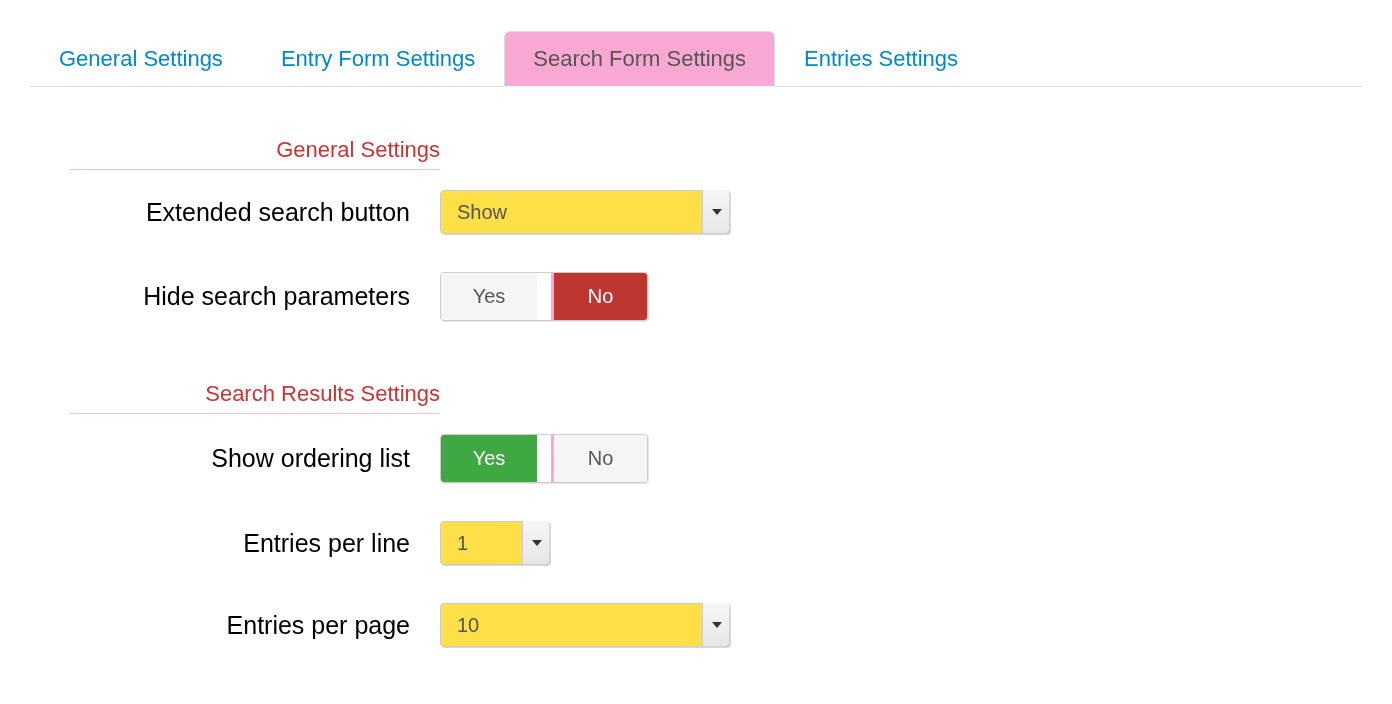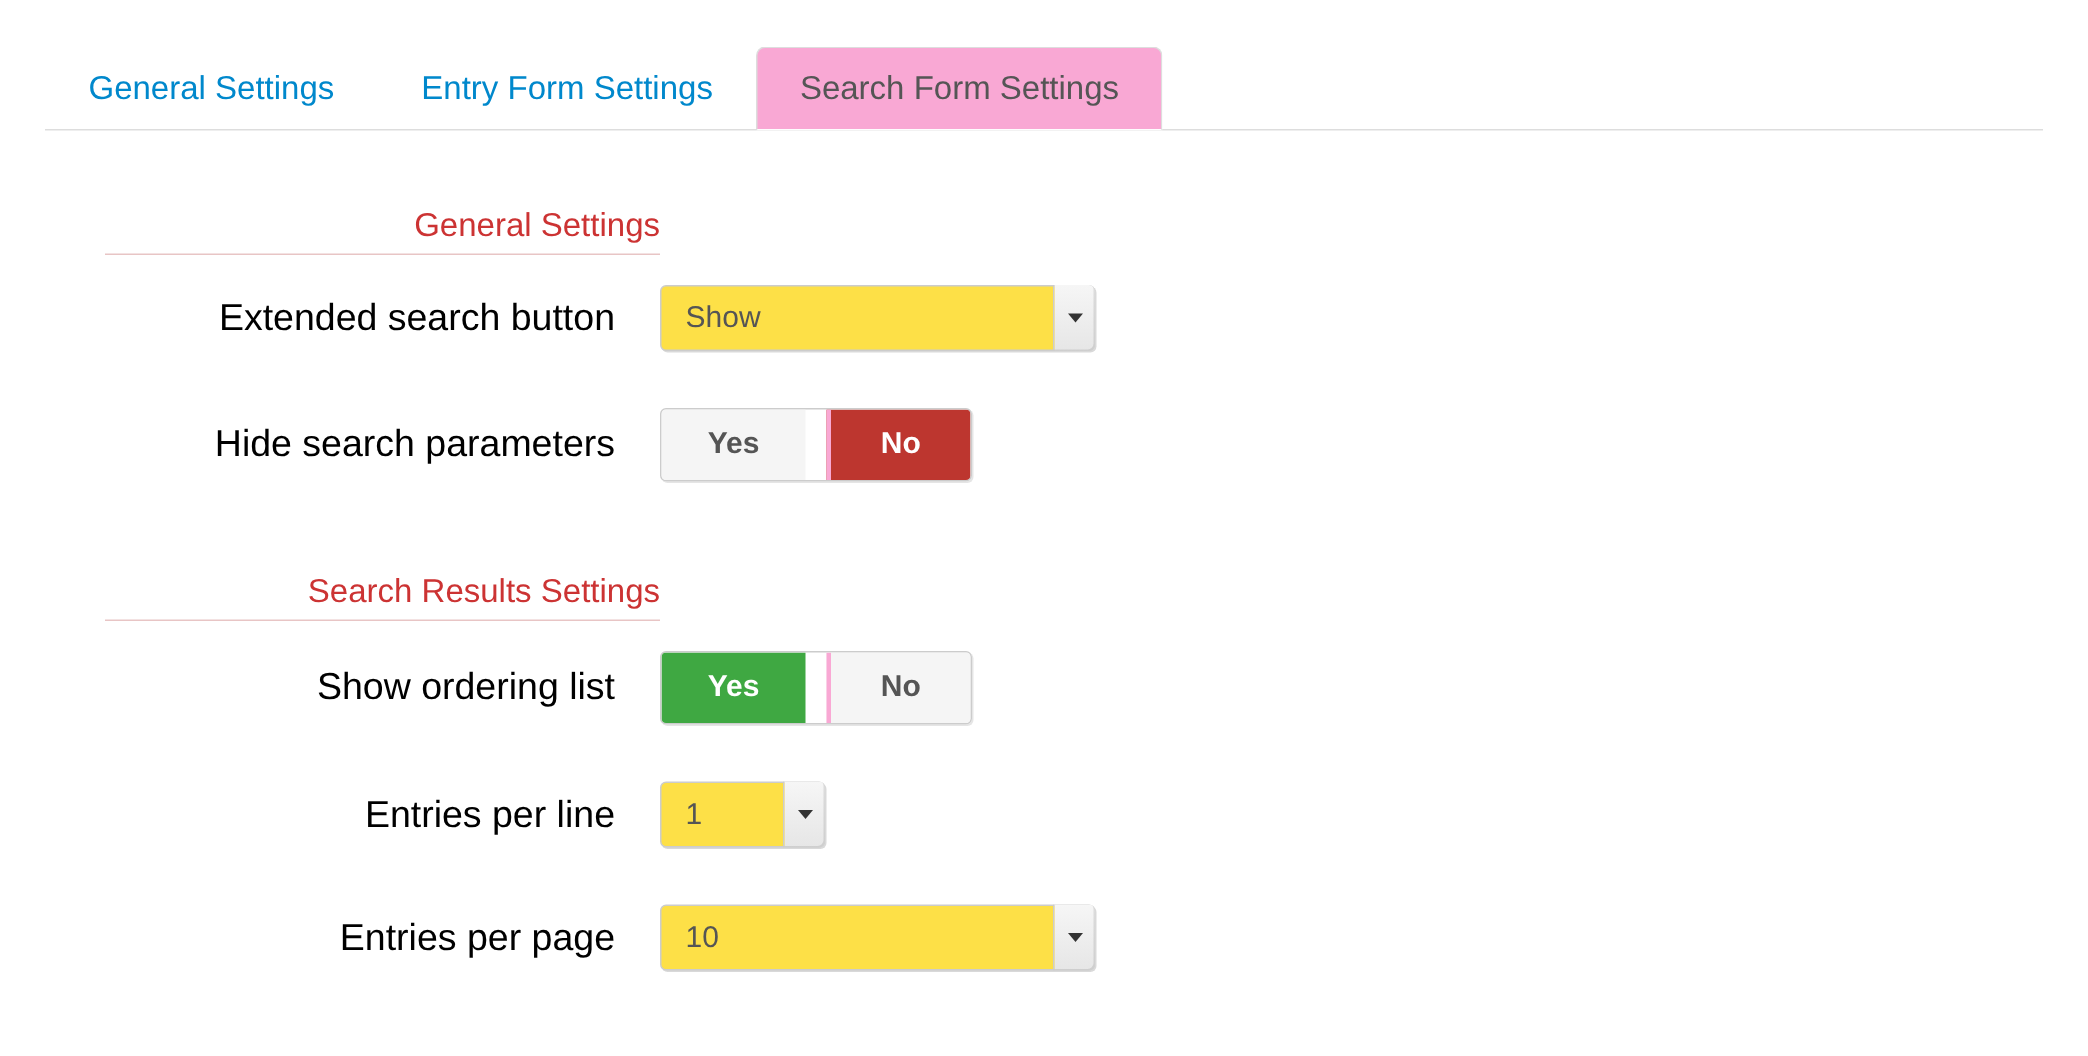--- a/index.html
+++ b/index.html
@@ -112,39 +112,39 @@
       box-shadow: 1px 1px 0 rgba(0,0,0,0.1);
     }
     .seg-btn {
       padding: 12px 26px;
       font-size: 20px;
       border: none;
       background: #f5f5f5;
       color: #555;
       cursor: pointer;
       min-width: 96px;
-      font-weight: bold;
     }
     .seg-btn + .seg-btn { border-left: 3px solid #f9a8d4; margin-left: 14px; }
     .seg-btn.danger-active {
       background: #bd362f;
       color: #fff;
     }
     .seg-btn.success-active {
       background: #3fa842;
       color: #fff;
     }
   </style>
 </head>
 <body>
 
 <div class="tabs">
   <div class="tab">General Settings</div>
   <div class="tab">Entry Form Settings</div>
   <div class="tab active">Search Form Settings</div>
+  <div class="tab">Entries Settings</div>
 </div>
 
 <div class="content">
 
   <div class="section">
     <h3 class="section-heading">General Settings</h3>
 
     <div class="row">
       <div class="row-label">Extended search button</div>
       <div class="row-control">

